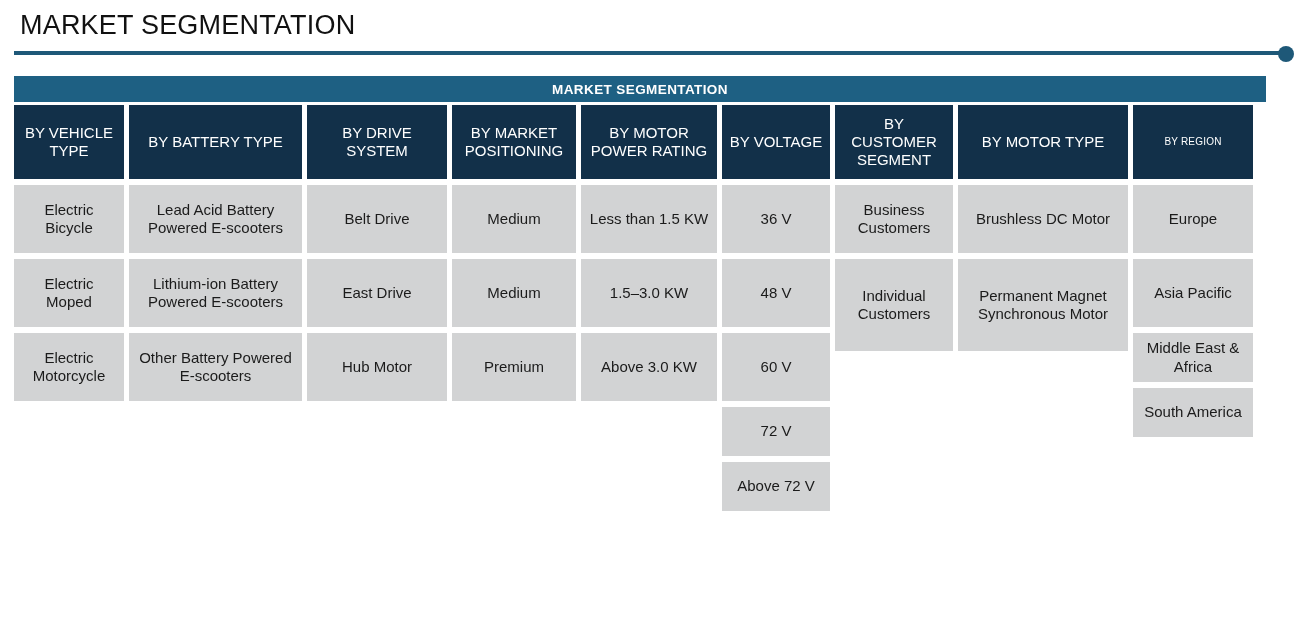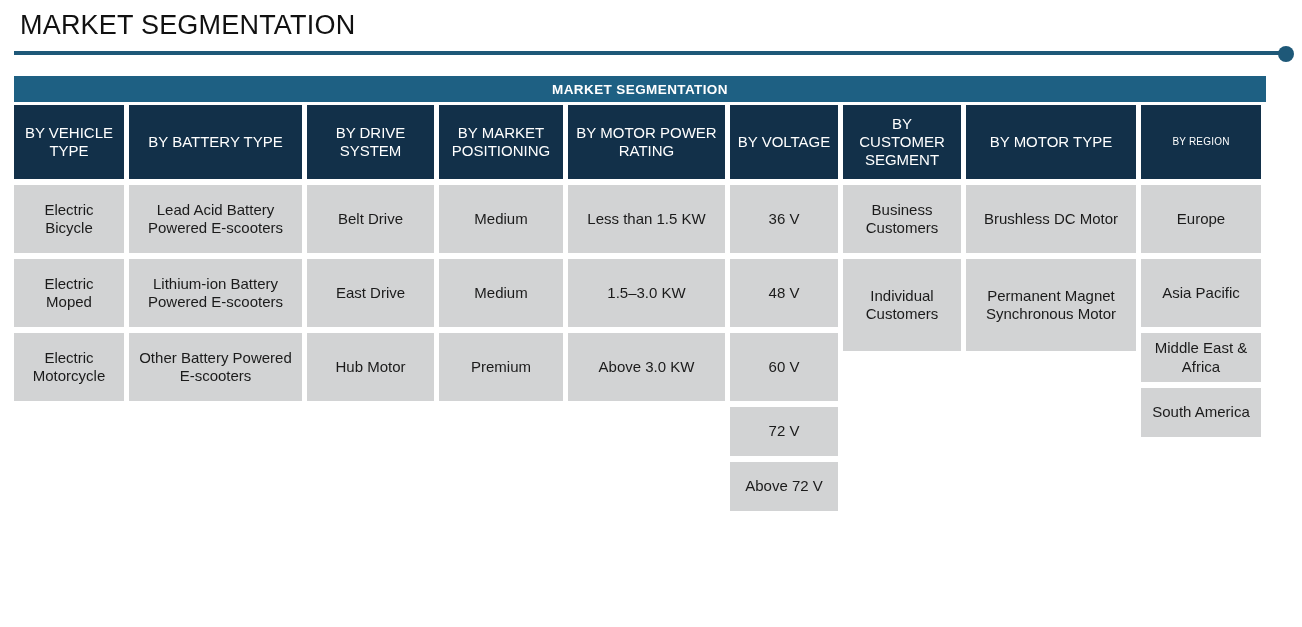--- a/index.html
+++ b/index.html
@@ -138,35 +138,35 @@
         <div class="cell h3">Electric Motorcycle</div>
       </div>
 
       <div class="col" style="width:173px">
         <div class="col-head">BY BATTERY TYPE</div>
         <div class="cell h3">Lead Acid Battery Powered E-scooters</div>
         <div class="cell h3">Lithium-ion Battery Powered E-scooters</div>
         <div class="cell h3">Other Battery Powered E-scooters</div>
       </div>
 
-      <div class="col" style="width:127px">
+      <div class="col" style="width:140px">
         <div class="col-head">BY DRIVE SYSTEM</div>
         <div class="cell h3">Belt Drive</div>
         <div class="cell h3">East Drive</div>
         <div class="cell h3">Hub Motor</div>
       </div>
 
       <div class="col" style="width:124px">
         <div class="col-head">BY MARKET POSITIONING</div>
         <div class="cell h3">Medium</div>
         <div class="cell h3">Medium</div>
         <div class="cell h3">Premium</div>
       </div>
 
-      <div class="col" style="width:157px">
+      <div class="col" style="width:136px">
         <div class="col-head">BY MOTOR POWER RATING</div>
         <div class="cell h3">Less than 1.5 KW</div>
         <div class="cell h3">1.5–3.0 KW</div>
         <div class="cell h3">Above 3.0 KW</div>
       </div>
 
       <div class="col" style="width:108px">
         <div class="col-head">BY VOLTAGE</div>
         <div class="cell h3">36 V</div>
         <div class="cell h3">48 V</div>

